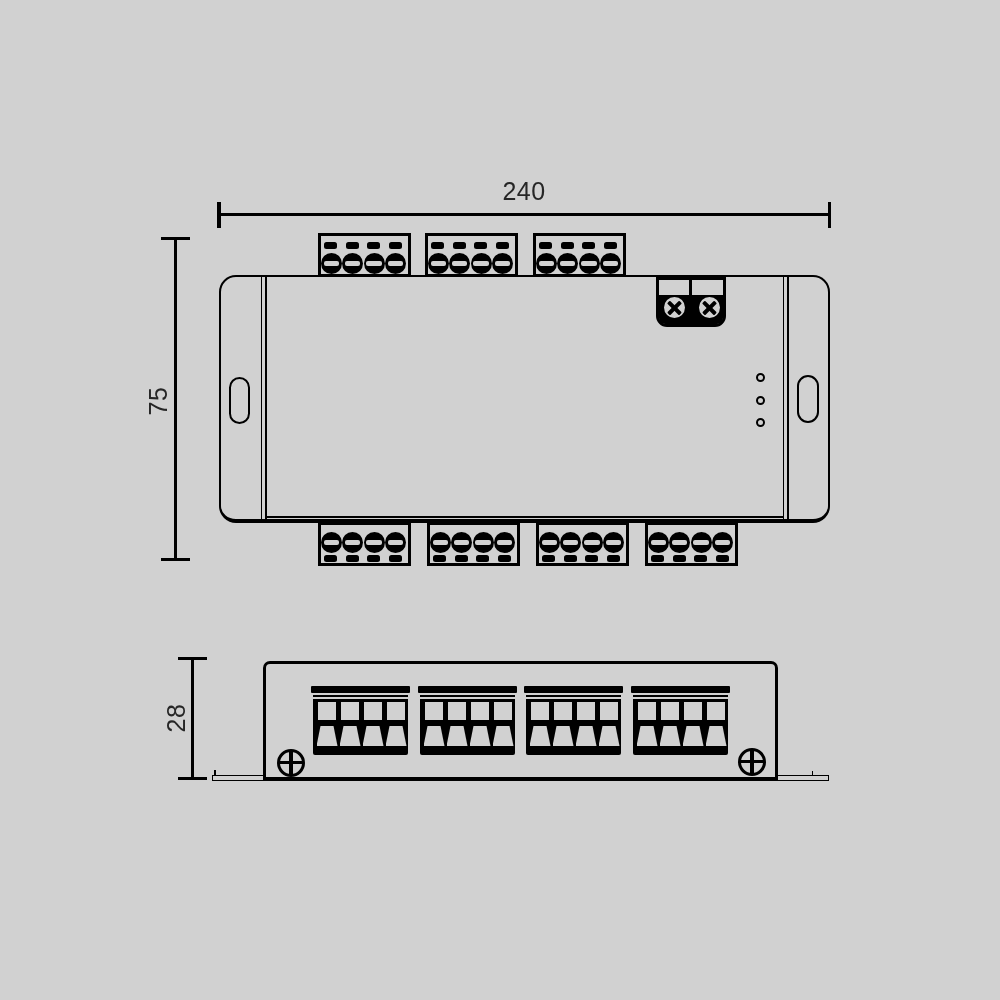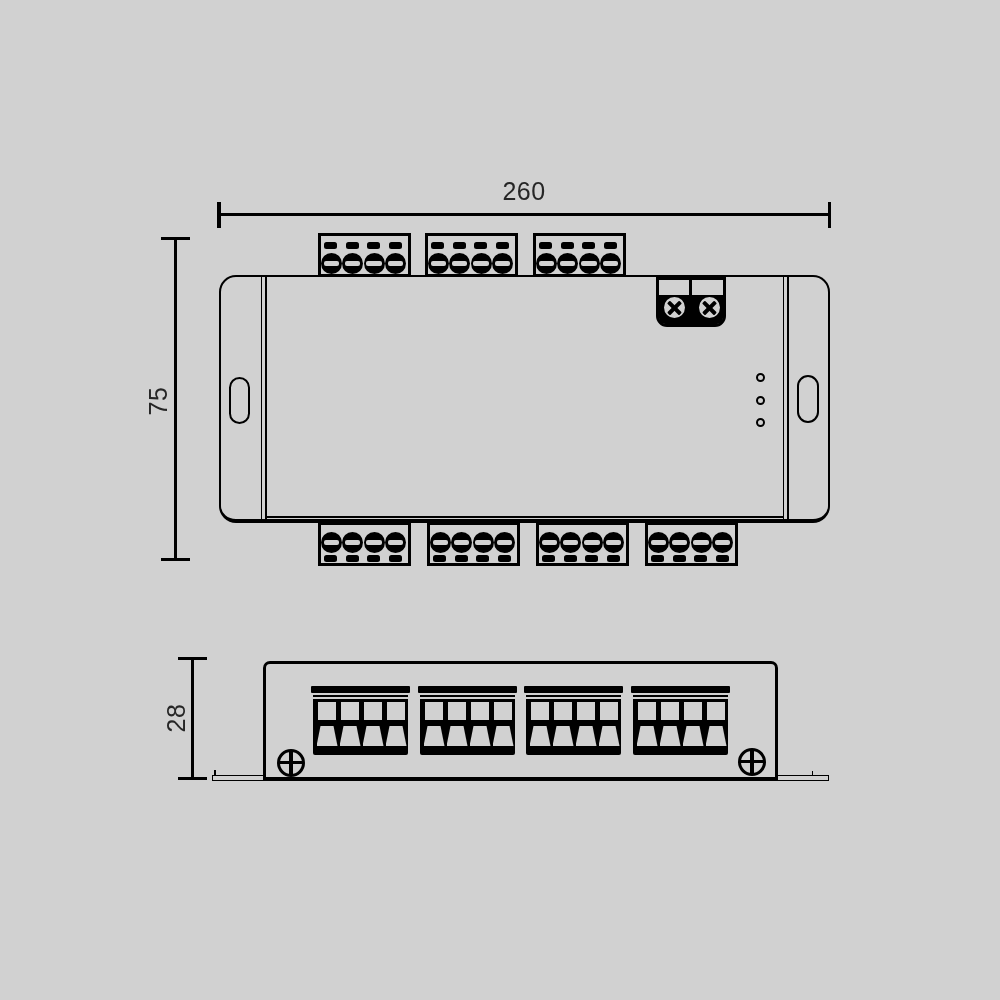--- a/index.html
+++ b/index.html
@@ -59,21 +59,21 @@
               clip-path:polygon(19% 0, 81% 0, 100% 100%, 0 100%); }
   .fb-base  { position:absolute; left:0; top:60px; width:95px; height:9px; background:var(--ink);
               border-radius:0 0 2px 2px; }
 </style>
 </head>
 <body>
 
 <div class="canvas">
 
   <div>
-    <div class="dim-label" style="left:223px; top:177px; width:602px; height:28px;">260</div>
+    <div class="dim-label" style="left:223px; top:177px; width:602px; height:28px;">240</div>
     <div class="hline" style="left:218px; top:213px; width:612px; height:2.6px;"></div>
     <div class="vtick" style="left:217px; top:202px;"></div>
     <div class="vtick" style="left:827.5px; top:202px;"></div>
   </div>
 
   <div>
     <div class="dim-label rot" style="left:128px; top:387px; width:60px; height:28px;">75</div>
     <div class="vline" style="left:174px; top:238px; width:2.6px; height:322px;"></div>
     <div class="htick" style="left:160.8px; top:236.6px;"></div>
     <div class="htick" style="left:160.8px; top:557.8px;"></div>

